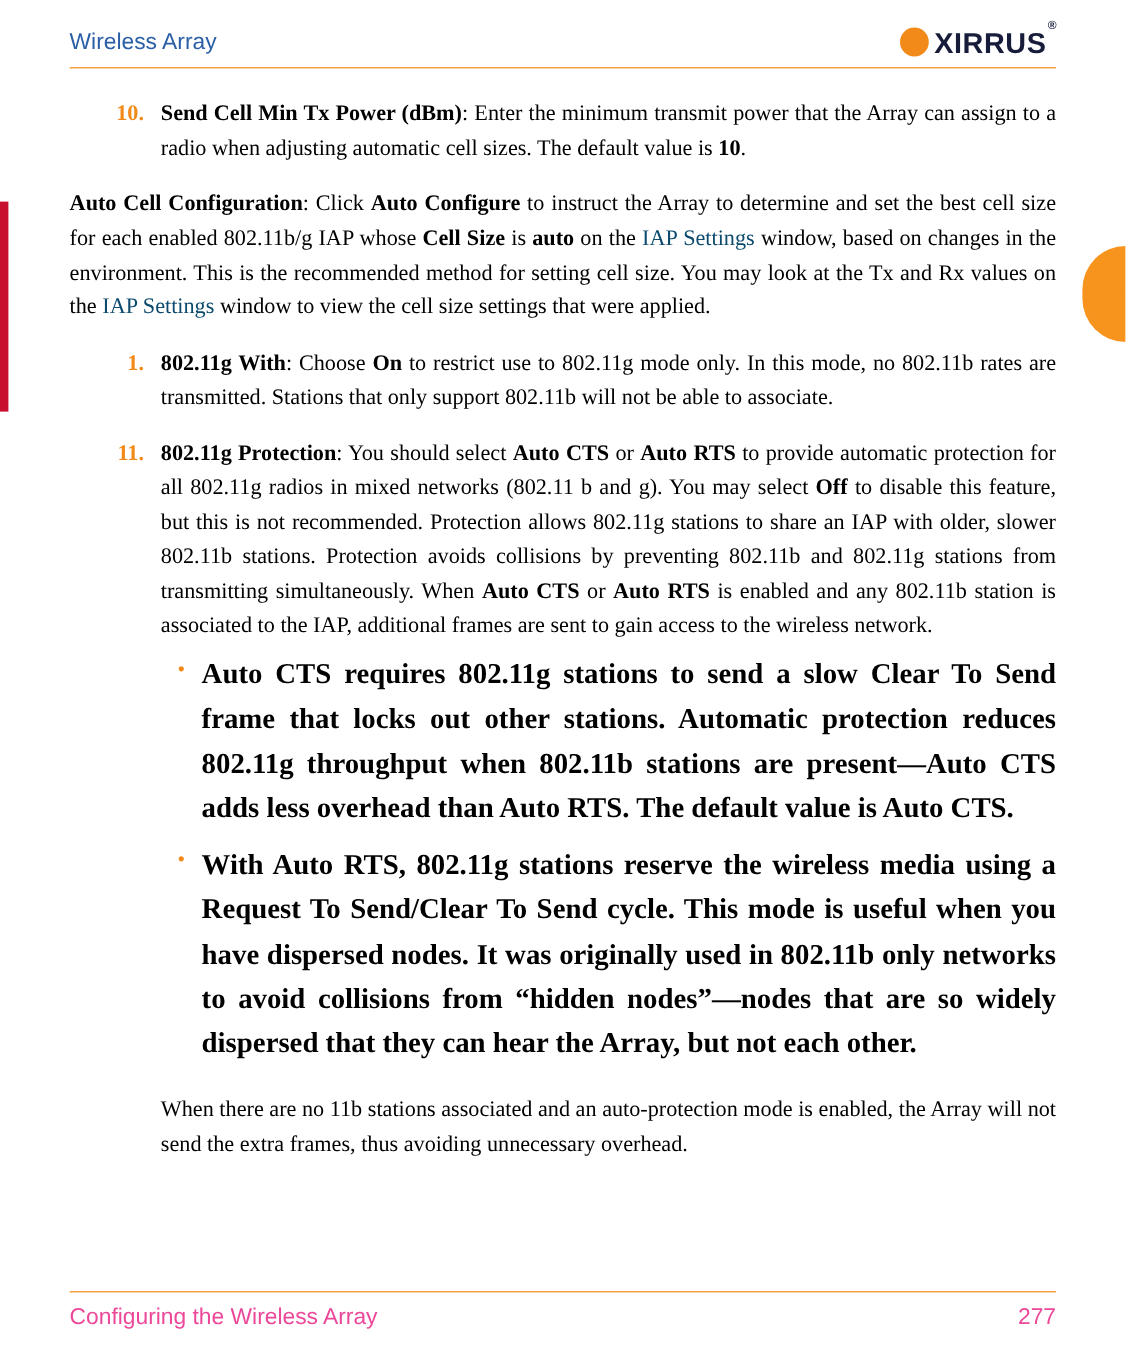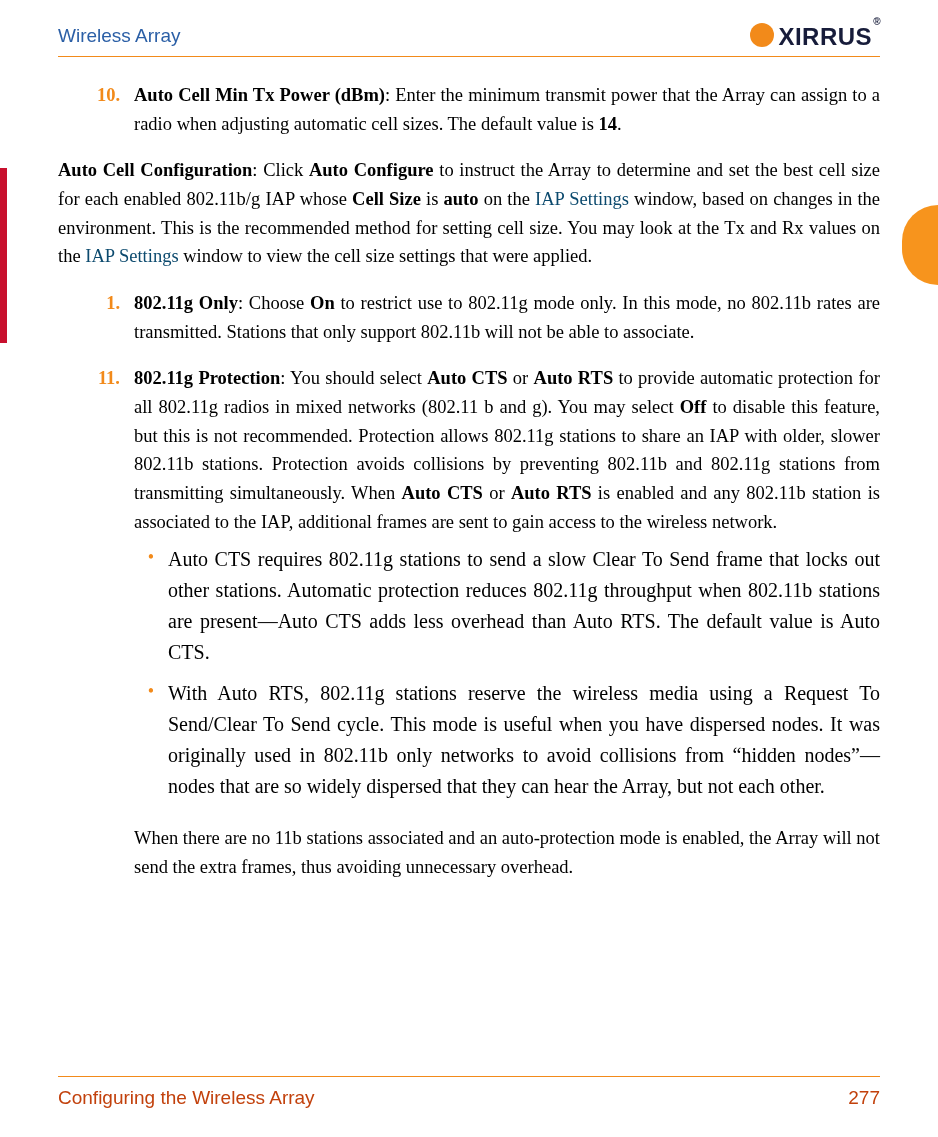--- a/index.html
+++ b/index.html
@@ -13,25 +13,25 @@
   .logo-reg { font-size: 10px; vertical-align: top; color:#171c3a; font-weight:700; position:relative; top:-7px; left:1px;}
   .content { padding: 0 0 0 0; }
   .item { display: flex; margin-bottom: 18px; line-height: 1.55; font-size: 18.5px; }
   .item-num { color: #f28a1a; font-weight: 700; width: 76px; text-align: right; padding-right: 14px; flex-shrink: 0; font-family: "Palatino Linotype", Palatino, Georgia, serif; }
   .item-body { flex: 1; text-align: justify; }
   .item-body .lead { font-weight: 700; }
   .item-body .link { color: #0c4a6e; }
   .bullets { margin-top: 8px; }
   .bullet { display: flex; margin-bottom: 10px; }
   .bullet-mark { color: #f28a1a; font-size: 18px; width: 34px; text-align: center; flex-shrink: 0; line-height: 1.55; }
-  .bullet-body { flex: 1; text-align: justify; font-size: 20px; line-height: 1.55; }
+  .bullet-body { flex: 1; text-align: justify; font-size: 24px; line-height: 1.55; font-weight: bold; }
   .trailer { margin-top: 22px; font-size: 18.5px; line-height: 1.55; text-align: justify; }
   .red-bar { position: absolute; left: 0; top: 168px; width: 7px; height: 175px; background: #c8102e; }
   .orange-tab { position: absolute; right: 0; top: 205px; width: 36px; height: 80px; background: #f7941d; border-top-left-radius: 40px; border-bottom-left-radius: 40px; }
-  .footer { position: absolute; left: 58px; right: 58px; bottom: 28px; border-top: 1.5px solid #f28a1a; padding-top: 10px; display: flex; justify-content: space-between; font-family: Arial, Helvetica, sans-serif; font-size: 19px; color: #c2410c; gap: 40px; }
+  .footer { position: absolute; left: 58px; right: 58px; bottom: 28px; border-top: 1.5px solid #f28a1a; padding-top: 10px; display: flex; justify-content: space-between; font-family: Arial, Helvetica, sans-serif; font-size: 19px; color: #ec4899; gap: 40px; }
   b { font-weight: 700; }
 </style>
 </head>
 <body>
 
 <div class="page">
   <div class="red-bar"></div>
   <div class="orange-tab"></div>
 
   <div class="header">
@@ -42,34 +42,34 @@
         <span>XIRRUS</span><span class="logo-reg">®</span>
       </span>
     </div>
   </div>
 
   <div class="content">
 
     <div class="item">
       <div class="item-num">10.</div>
       <div class="item-body">
-        <span class="lead">Auto Cell Min Tx Power (dBm)</span><span>: Enter the minimum transmit power that the Array can assign to a radio when adjusting automatic cell sizes. The default value is <b>14</b>.</span>
+        <span class="lead">Send Cell Min Tx Power (dBm)</span><span>: Enter the minimum transmit power that the Array can assign to a radio when adjusting automatic cell sizes. The default value is <b>10</b>.</span>
       </div>
     </div>
 
     <div class="item">
       <div class="item-body">
         <span class="lead">Auto Cell Configuration</span><span>: Click <b>Auto Configure</b> to instruct the Array to determine and set the best cell size for each enabled 802.11b/g IAP whose <b>Cell Size</b> is <b>auto</b> on the <span class="link">IAP Settings</span> window, based on changes in the environment. This is the recommended method for setting cell size. You may look at the Tx and Rx values on the <span class="link">IAP Settings</span> window to view the cell size settings that were applied.</span>
       </div>
     </div>
 
     <div class="item">
       <div class="item-num">1.</div>
       <div class="item-body">
-        <span class="lead">802.11g Only</span><span>: Choose <b>On</b> to restrict use to 802.11g mode only. In this mode, no 802.11b rates are transmitted. Stations that only support 802.11b will not be able to associate.</span>
+        <span class="lead">802.11g With</span><span>: Choose <b>On</b> to restrict use to 802.11g mode only. In this mode, no 802.11b rates are transmitted. Stations that only support 802.11b will not be able to associate.</span>
       </div>
     </div>
 
     <div class="item">
       <div class="item-num">11.</div>
       <div class="item-body">
         <span class="lead">802.11g Protection</span><span>: You should select <b>Auto CTS</b> or <b>Auto RTS</b> to provide automatic protection for all 802.11g radios in mixed networks (802.11 b&nbsp;and&nbsp;g). You may select <b>Off</b> to disable this feature, but this is not recommended. Protection allows 802.11g stations to share an IAP with older, slower 802.11b stations. Protection avoids collisions by preventing 802.11b and 802.11g stations from transmitting simultaneously. When <b>Auto CTS</b> or <b>Auto RTS</b> is enabled and any 802.11b station is associated to the IAP, additional frames are sent to gain access to the wireless network.</span>
         <div class="bullets">
           <div class="bullet">
             <div class="bullet-mark">•</div>

